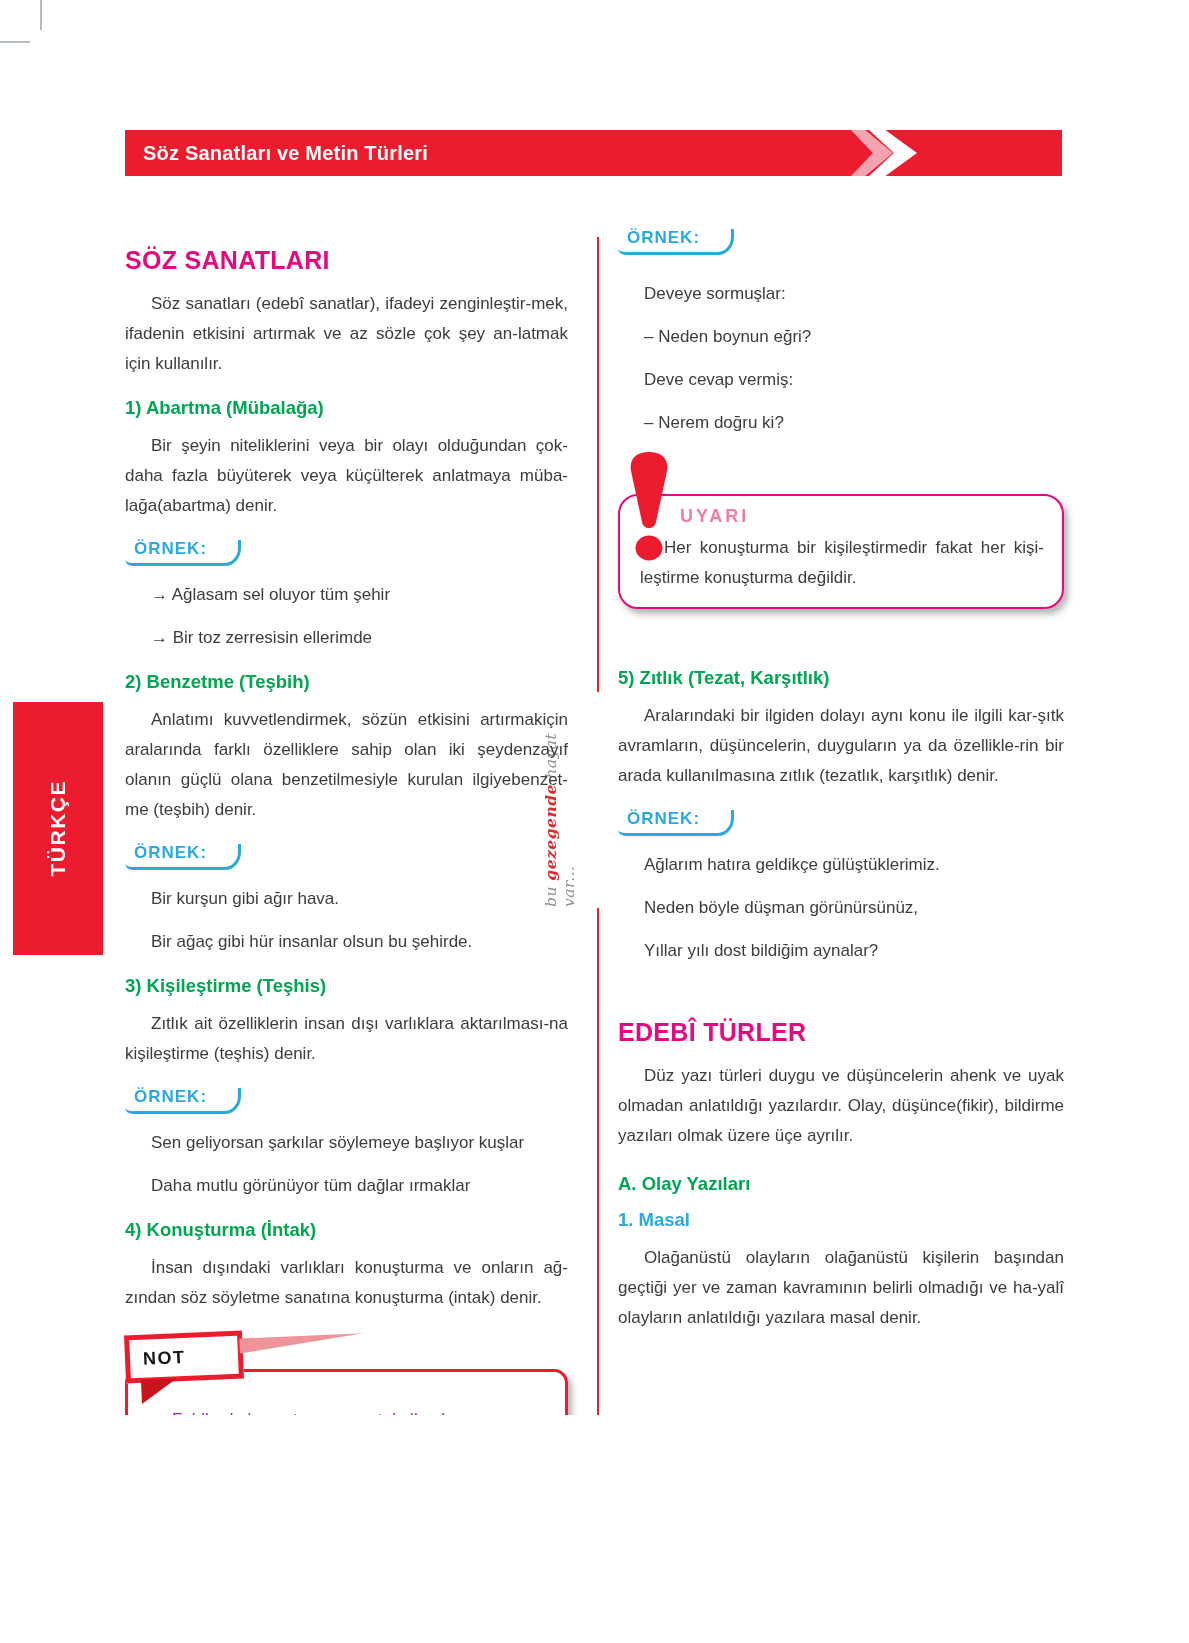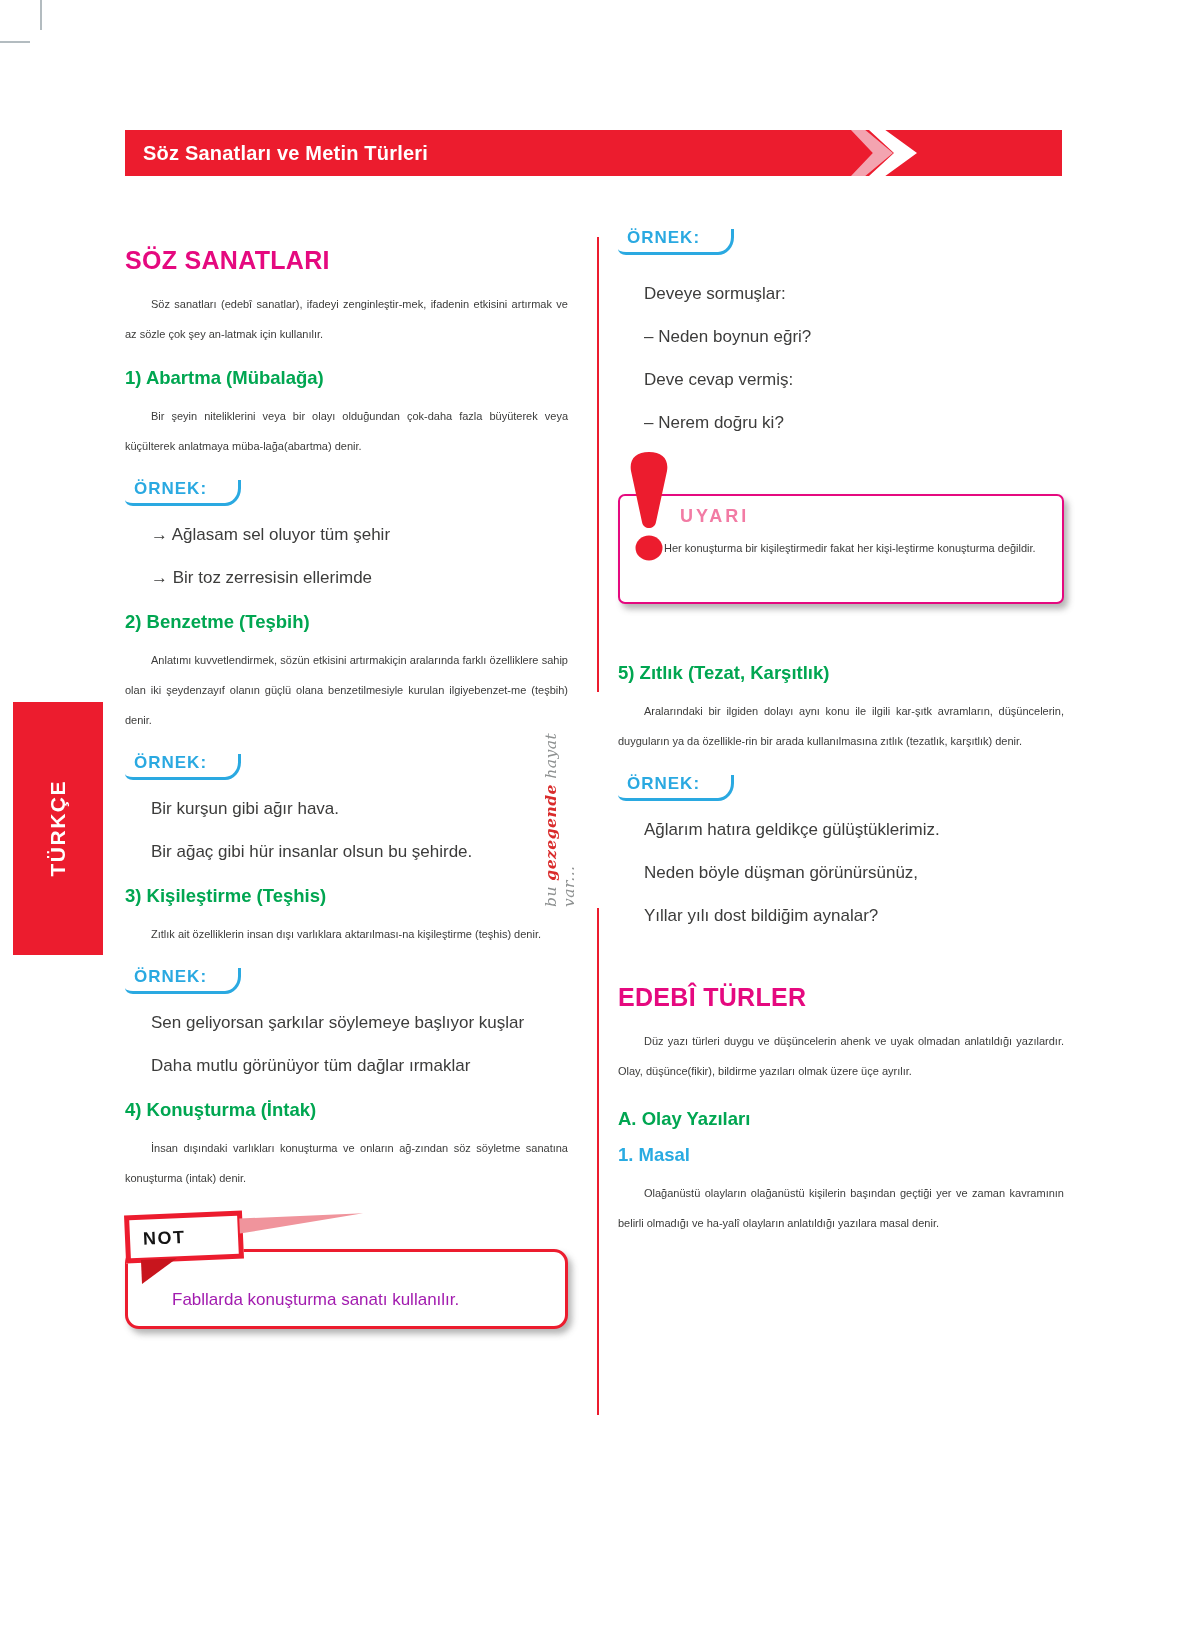--- a/index.html
+++ b/index.html
@@ -34,36 +34,36 @@
 
   
   .col { position:absolute; top:218px; }
   .col-left { left:125px; width:443px; }
   .col-right { left:618px; width:446px; }
 
   .h-magenta { color:#e5097f; font-size:25px; font-weight:bold; letter-spacing:0.3px; margin-top:28px; }
   .col-right .h-magenta { margin-top:52px; }
   .h-green { color:#00a651; font-size:18.5px; font-weight:bold; margin-top:18px; }
   .h-blue { color:#29abe2; font-size:18.5px; font-weight:bold; margin-top:14px; }
-  .body { color:#3c3c3b; font-size:11px; line-height:30px; text-align:justify; text-indent:26px; margin-top:12px; }
+  .body { color:#3c3c3b; font-size:17px; line-height:30px; text-align:justify; text-indent:26px; margin-top:12px; }
   .body.first { margin-top:14px; }
   .ex { color:#3c3c3b; font-size:17px; line-height:30px; margin:13px 0 0 26px; }
   .ex.gap { margin-top:14px; }
 
   
   .ornek { position:relative; display:inline-block; margin-top:16px; padding:2px 42px 7px 9px;
     color:#2aa9e1; font-size:17px; font-weight:bold; letter-spacing:1px; }
   .ornek::after { content:""; position:absolute; left:0; right:8px; top:3px; bottom:0;
     border-bottom:3.5px solid #2aa9e1; border-right:3.5px solid #2aa9e1;
     border-bottom-right-radius:16px 18px; border-bottom-left-radius:8px 6px; }
 
   
   .uyari-wrap { position:relative; margin-top:56px; }
   .excl-icon { position:absolute; left:6px; top:-46px; width:46px; height:112px; z-index:2; }
-  .uyari-box { position:relative; border:2.5px solid #e5097f; border-radius:7px; background:#fff;
+  .uyari-box { position:relative; border:2.5px solid #e5097f; border-radius:20px; background:#fff;
     box-shadow:4px 5px 6px rgba(90,90,90,0.45); padding:10px 18px 14px 20px; min-height:110px; }
   .uyari-label { margin-left:40px; color:#f27ba4; font-size:18px; font-weight:bold; letter-spacing:3px; }
   .uyari-text { margin-top:6px; text-indent:24px; }
 
   
   .not-wrap { position:relative; margin-top:56px; }
   .not-box { border:3px solid #ec1c2e; border-radius:14px; background:#fff;
     box-shadow:4px 5px 6px rgba(90,90,90,0.45); padding:38px 20px 16px 44px; }
   .not-box p { color:#a21caf; font-size:17px; }
   .not-tag { position:absolute; top:-36px; left:0; width:118px; height:48px; background:#fff;

